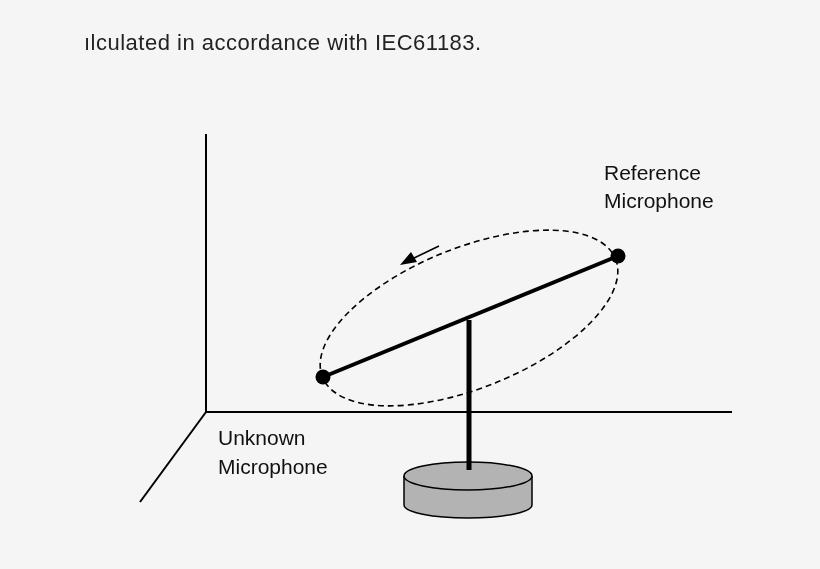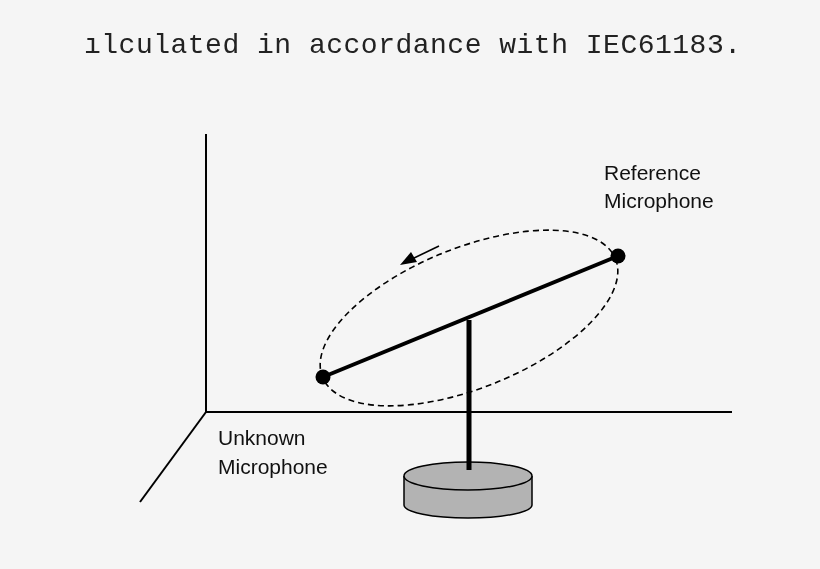--- a/index.html
+++ b/index.html
@@ -5,22 +5,22 @@
     html, body { margin: 0; padding: 0; }
     body {
       width: 820px; height: 569px;
       background: #f5f5f5;
       position: relative;
       overflow: hidden;
     }
     .caption-line {
       position: absolute;
       left: 84px; top: 30px;
-      font-family: Liberation Mono, monospace;
-      font-size: 28px;
+      font-family: Liberation Sans, sans-serif;
+      font-size: 22px;
       color: #222;
       letter-spacing: 0.5px;
       white-space: nowrap;
     }
     svg.diagram {
       position: absolute;
       left: 0; top: 0;
     }
     .label {
       font-family: "Liberation Sans", sans-serif;

